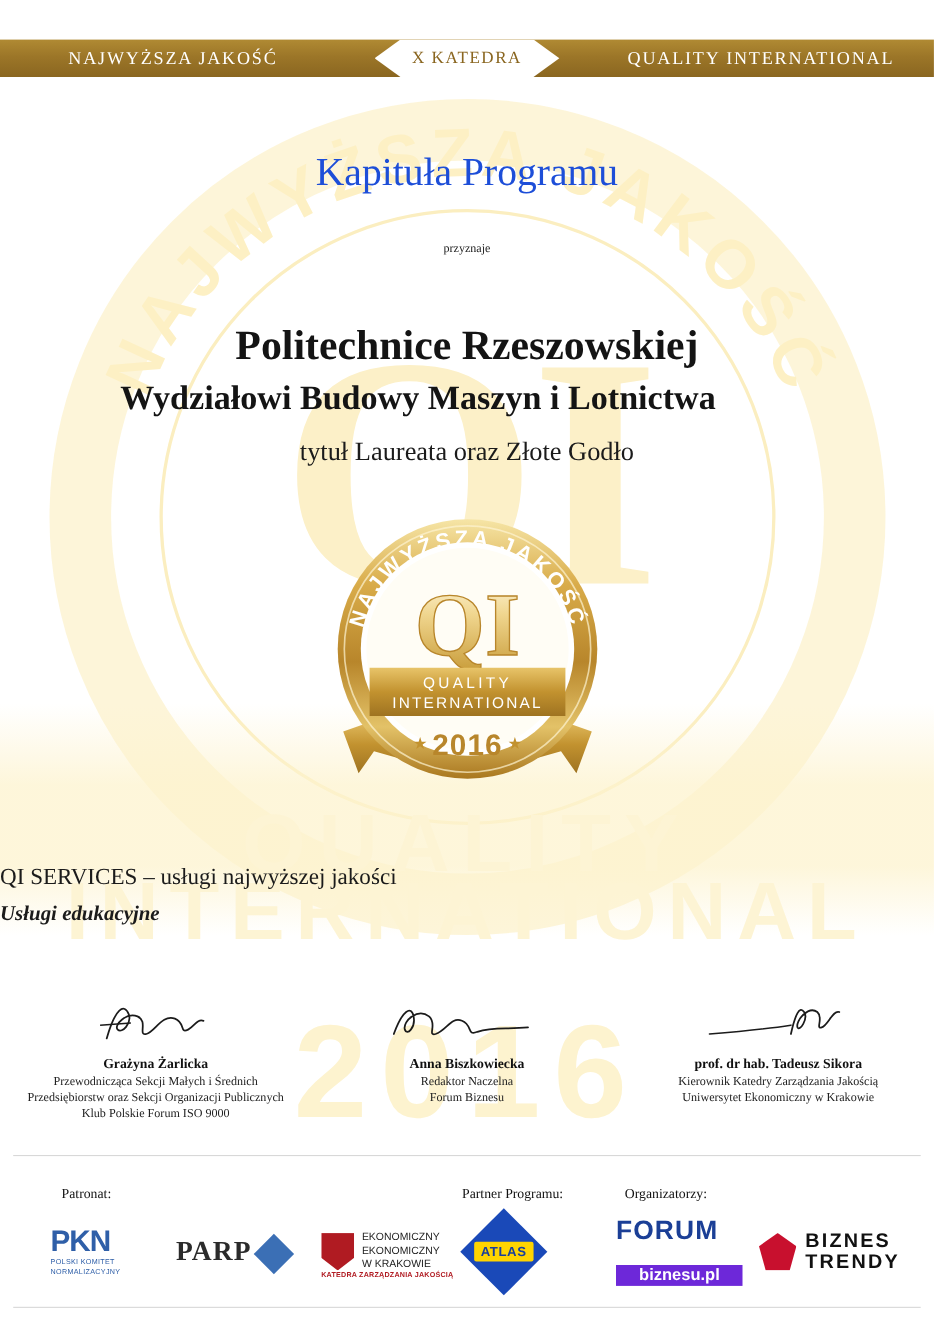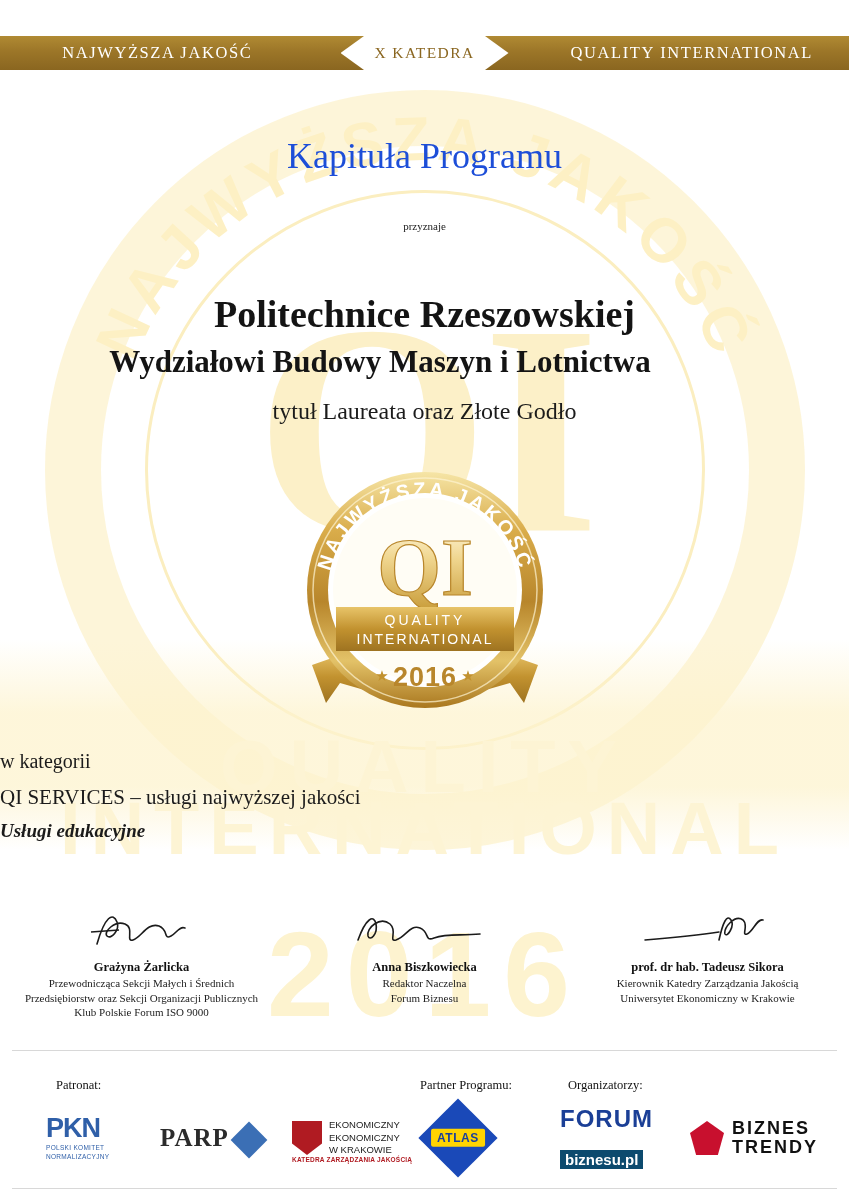--- a/index.html
+++ b/index.html
@@ -413,26 +413,26 @@
   .logo-forum { left: 560px; }
   .forum-top {
     font-family: "Liberation Sans", sans-serif;
     font-weight: bold;
     font-size: 24px;
     color: #1b3f96;
     letter-spacing: 1px;
     line-height: 1;
   }
   .forum-bot {
-    background: #0c4a6e;
+    background: #6d28d9;
     color: #ffffff;
     font-family: "Liberation Sans", sans-serif;
     font-weight: bold;
     font-size: 15px;
-    padding: 1px 5px;
+    padding: 1px 21px;
     display: inline-block;
     margin-top: 19px;
   }
 
   .logo-bt { left: 690px; }
   .bt-mark {
     width: 34px; height: 34px;
     background: #c8102e;
     margin-right: 8px;
     clip-path: polygon(50% 0%, 100% 35%, 82% 100%, 18% 100%, 0% 35%);
@@ -534,21 +534,20 @@
     <path d="M 46,152 L 224,152 L 224,196 L 46,196 Z" fill="url(#ribbonGrad)"></path>
     <text x="135" y="170" text-anchor="middle" font-family="'Liberation Sans', sans-serif" font-size="14" letter-spacing="3" fill="#ffffff">QUALITY</text>
     <text x="135" y="189" text-anchor="middle" font-family="'Liberation Sans', sans-serif" font-size="14" letter-spacing="2" fill="#ffffff">INTERNATIONAL</text>
 
     <text x="92" y="226" text-anchor="middle" font-size="15" fill="#c2922f">★</text>
     <text x="178" y="226" text-anchor="middle" font-size="15" fill="#c2922f">★</text>
 
     <text x="135" y="231" text-anchor="middle" font-family="'Liberation Sans', sans-serif" font-weight="bold" font-size="27" fill="#b8862b" letter-spacing="1">2016</text>
   </svg>
 
-  <div class="cat-label">w kategorii</div>
   <div class="cat-name">QI SERVICES – usługi najwyższej jakości</div>
   <div class="cat-sub">Usługi edukacyjne</div>
 
   <div class="signatures">
 
     <div class="sig">
       <div class="sig-mark">
         <svg width="150" height="50" viewBox="0 0 150 50">
           <path d="M30,38 C38,10 46,6 50,16 C53,24 44,34 40,30 C36,26 48,14 58,18 C68,22 58,36 66,34 C74,32 80,16 92,20 C102,24 96,34 104,30 C110,27 112,20 118,22" fill="none" stroke="#1b1b1b" stroke-width="1.6" stroke-linecap="round"></path>
           <path d="M24,26 L52,24" fill="none" stroke="#1b1b1b" stroke-width="1.4"></path>

